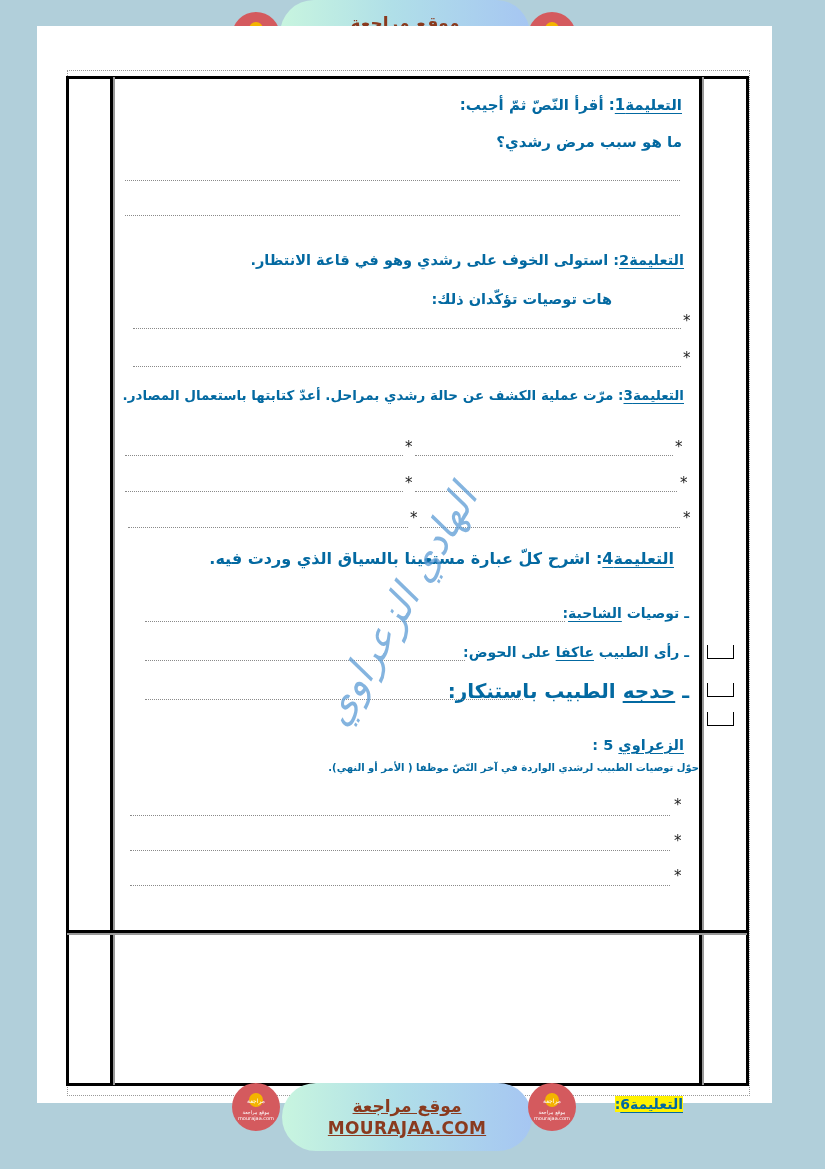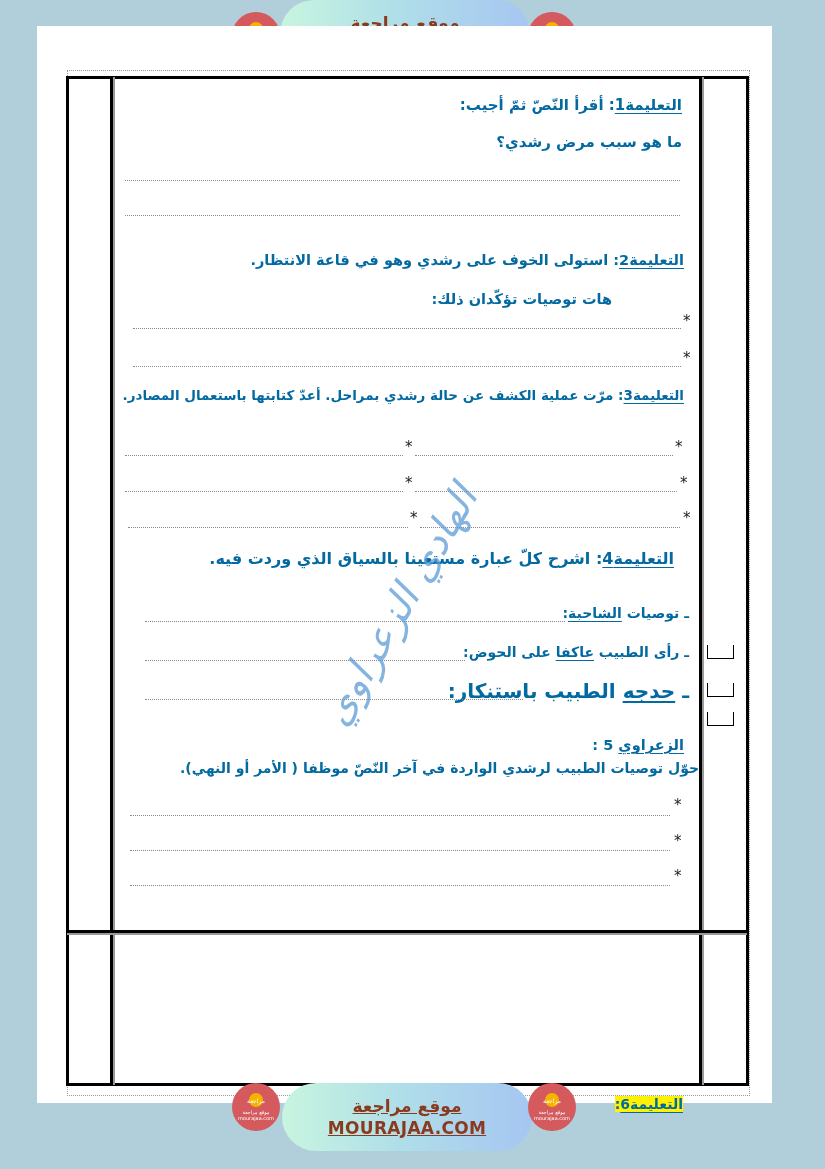--- a/index.html
+++ b/index.html
@@ -145,21 +145,21 @@
 </div>
 <div class="dots" style="left:145px;top:699px;width:378px;"></div>
 
 <div class="cbox" style="left:707px;top:645px;"></div>
 <div class="cbox" style="left:707px;top:683px;"></div>
 <div class="cbox" style="left:707px;top:712px;"></div>
 
 <div class="txt" style="right:141px;top:736px;font-size:14.5px;">
   <span class="u">الزعراوي</span><span> 5 :</span>
 </div>
-<div class="txt" style="right:126px;top:759px;font-size:14px;">حوّل توصيات الطبيب لرشدي الواردة في آخر النّصّ موظفا ( الأمر أو النهي).</div>
+<div class="txt" style="right:126px;top:759px;font-size:10px;">حوّل توصيات الطبيب لرشدي الواردة في آخر النّصّ موظفا ( الأمر أو النهي).</div>
 <div class="star" style="left:674px;top:796px;">*</div>
 <div class="dots" style="left:130px;top:815px;width:540px;"></div>
 <div class="star" style="left:674px;top:832px;">*</div>
 <div class="dots" style="left:130px;top:850px;width:540px;"></div>
 <div class="star" style="left:674px;top:867px;">*</div>
 <div class="dots" style="left:130px;top:885px;width:540px;"></div>
 
 <div class="txt" style="right:142px;top:1095px;font-size:14px;">
   <span class="hl"><span class="u">التعليمة6</span><span>:</span></span>
 </div>

